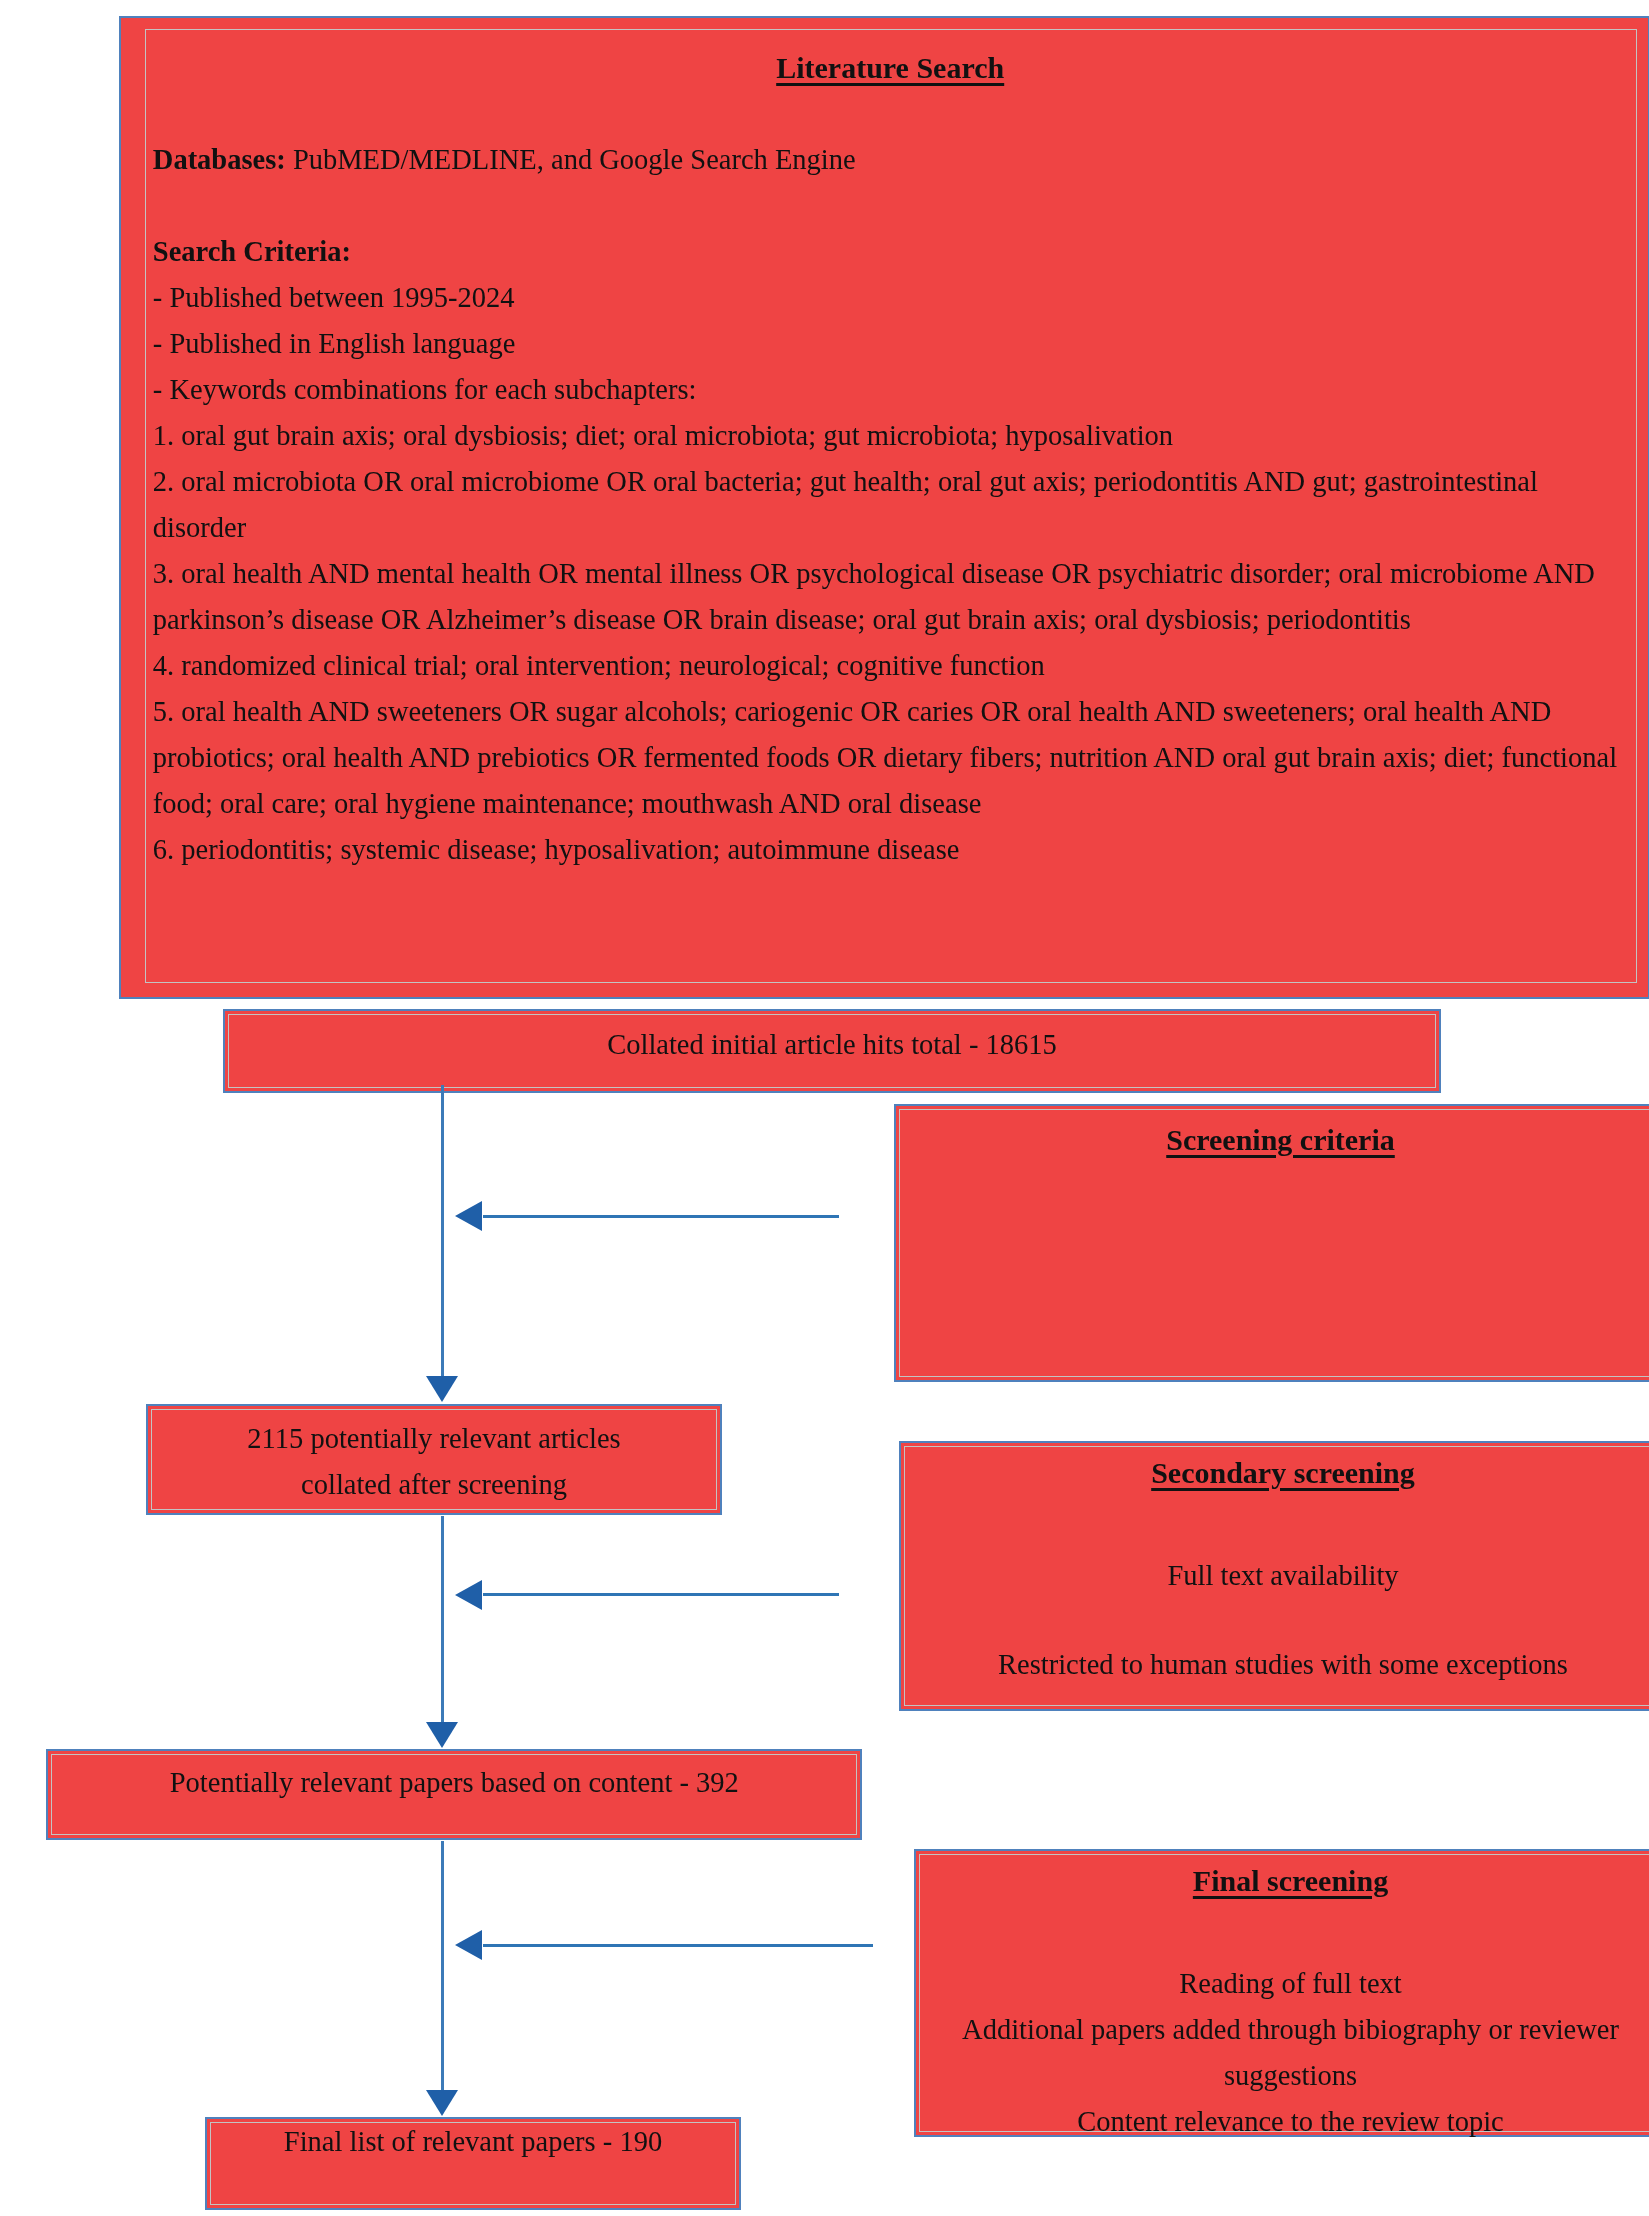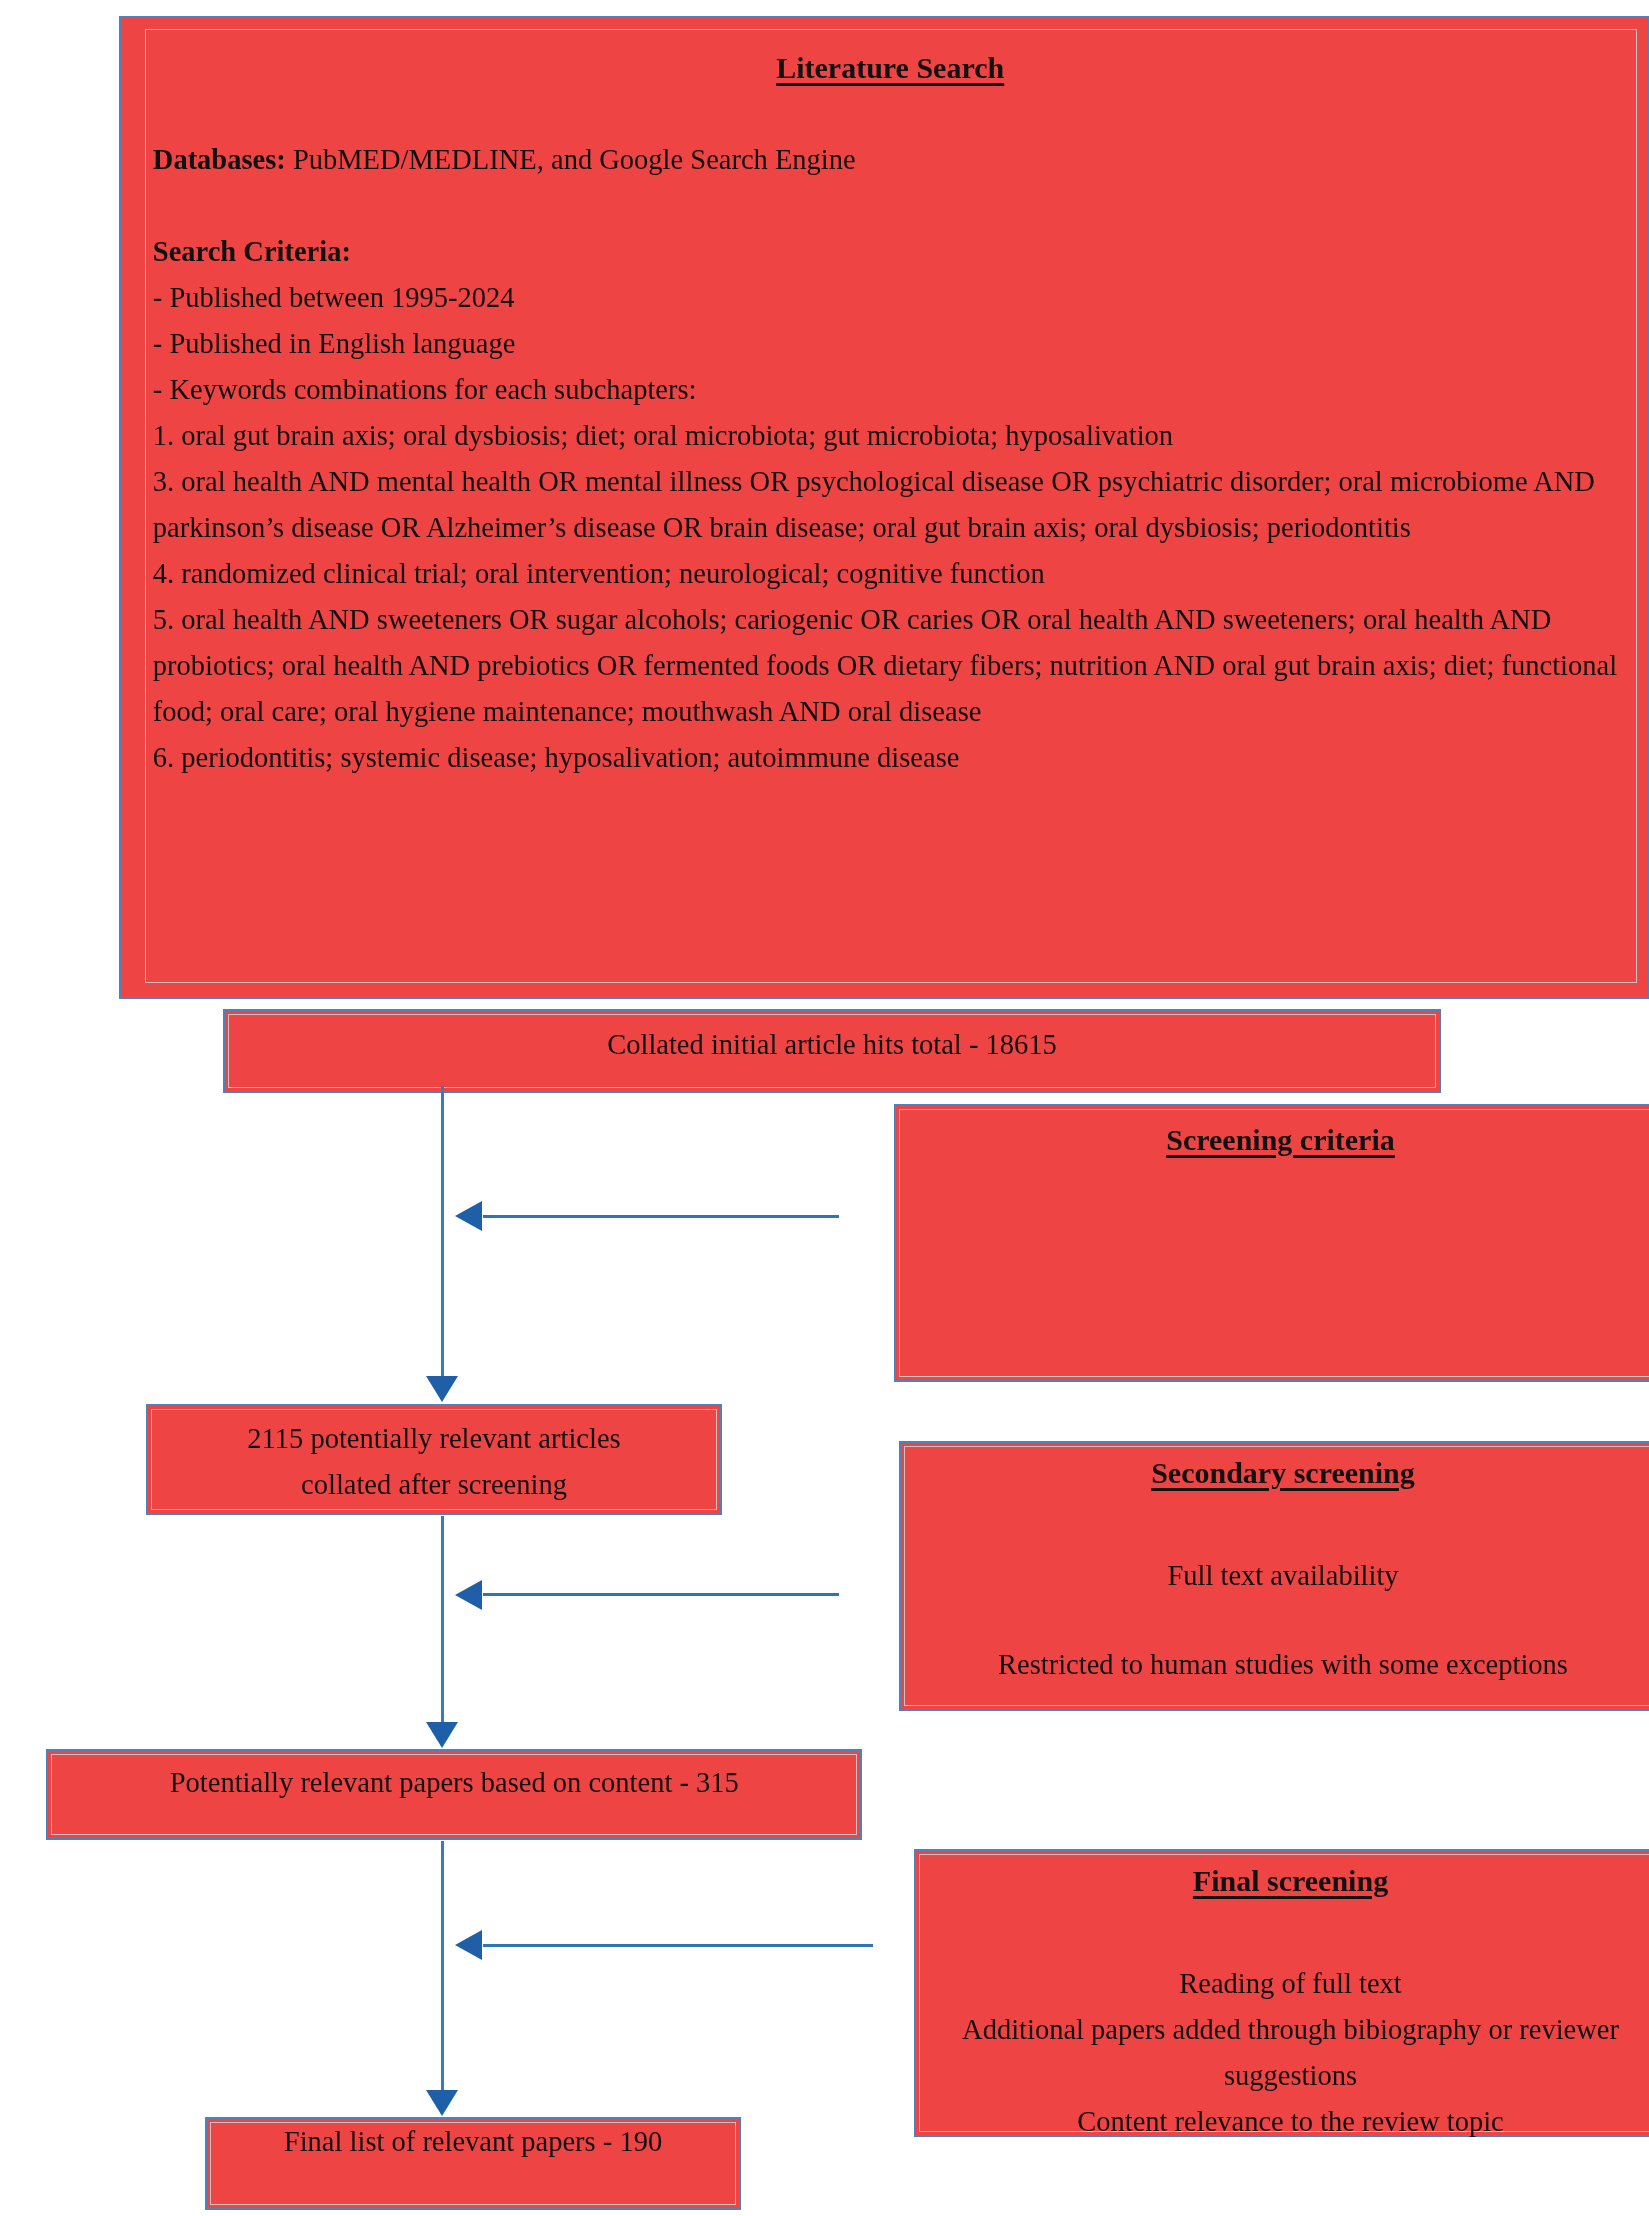--- a/index.html
+++ b/index.html
@@ -74,20 +74,21 @@
         <div class="boxtitle lit-title-row">Literature Search</div>
         <div>
           <span class="bold">Databases:</span><span> PubMED/MEDLINE, and Google Search Engine</span>
         </div>
         <div class="blankline"></div>
         <div class="bold">Search Criteria:</div>
         <div>- Published between 1995-2024</div>
         <div>- Published in English language</div>
         <div>- Keywords combinations for each subchapters:</div>
         <div>1. oral gut brain axis;  oral dysbiosis; diet; oral microbiota; gut microbiota; hyposalivation</div>
+        <div>2. oral microbiota OR oral microbiome OR oral bacteria; gut health; oral gut axis; periodontitis AND gut; gastrointestinal disorder</div>
         <div>3. oral health AND mental health OR mental illness OR psychological disease OR psychiatric disorder; oral microbiome AND parkinson’s disease OR Alzheimer’s disease OR brain disease; oral gut brain axis; oral dysbiosis; periodontitis</div>
         <div>4. randomized clinical trial; oral intervention; neurological; cognitive function</div>
         <div>5. oral health AND sweeteners OR sugar alcohols; cariogenic OR caries OR oral health AND sweeteners; oral health AND probiotics; oral health AND prebiotics OR fermented foods OR dietary fibers; nutrition AND oral gut brain axis; diet; functional food; oral care; oral hygiene maintenance; mouthwash AND oral disease</div>
         <div>6. periodontitis; systemic disease; hyposalivation; autoimmune disease</div>
       </div>
     </div>
   </div>
 
   <div class="fbox" style="left:191px; top:1009px; width:1218px; height:84px;">
     <div class="inner"></div>
@@ -128,21 +129,21 @@
     <div class="content txt center" style="padding-top:6.8px;">
       <div class="boxtitle">Secondary screening</div>
       <div style="margin-top:57px;">Full text availability</div>
       <div style="margin-top:43px; padding:0 34px;">Restricted to human studies with some exceptions</div>
     </div>
   </div>
 
   <div class="fbox" style="left:14.3px; top:1749px; width:816px; height:91px;">
     <div class="inner"></div>
     <div class="content txt center" style="padding-top:9px;">
-      <span>Potentially relevant papers based on content - 315</span>
+      <span>Potentially relevant papers based on content - 392</span>
     </div>
   </div>
 
   <div class="vline" style="left:441px; top:1841px; height:249px;"></div>
   <div class="head-down" style="left:426px; top:2090px;"></div>
 
   <div class="hline" style="left:483px; top:1944px; width:390px;"></div>
   <div class="head-left" style="left:455px; top:1930px;"></div>
 
   <div class="fbox" style="left:882px; top:1849px; width:753px; height:288px;">

